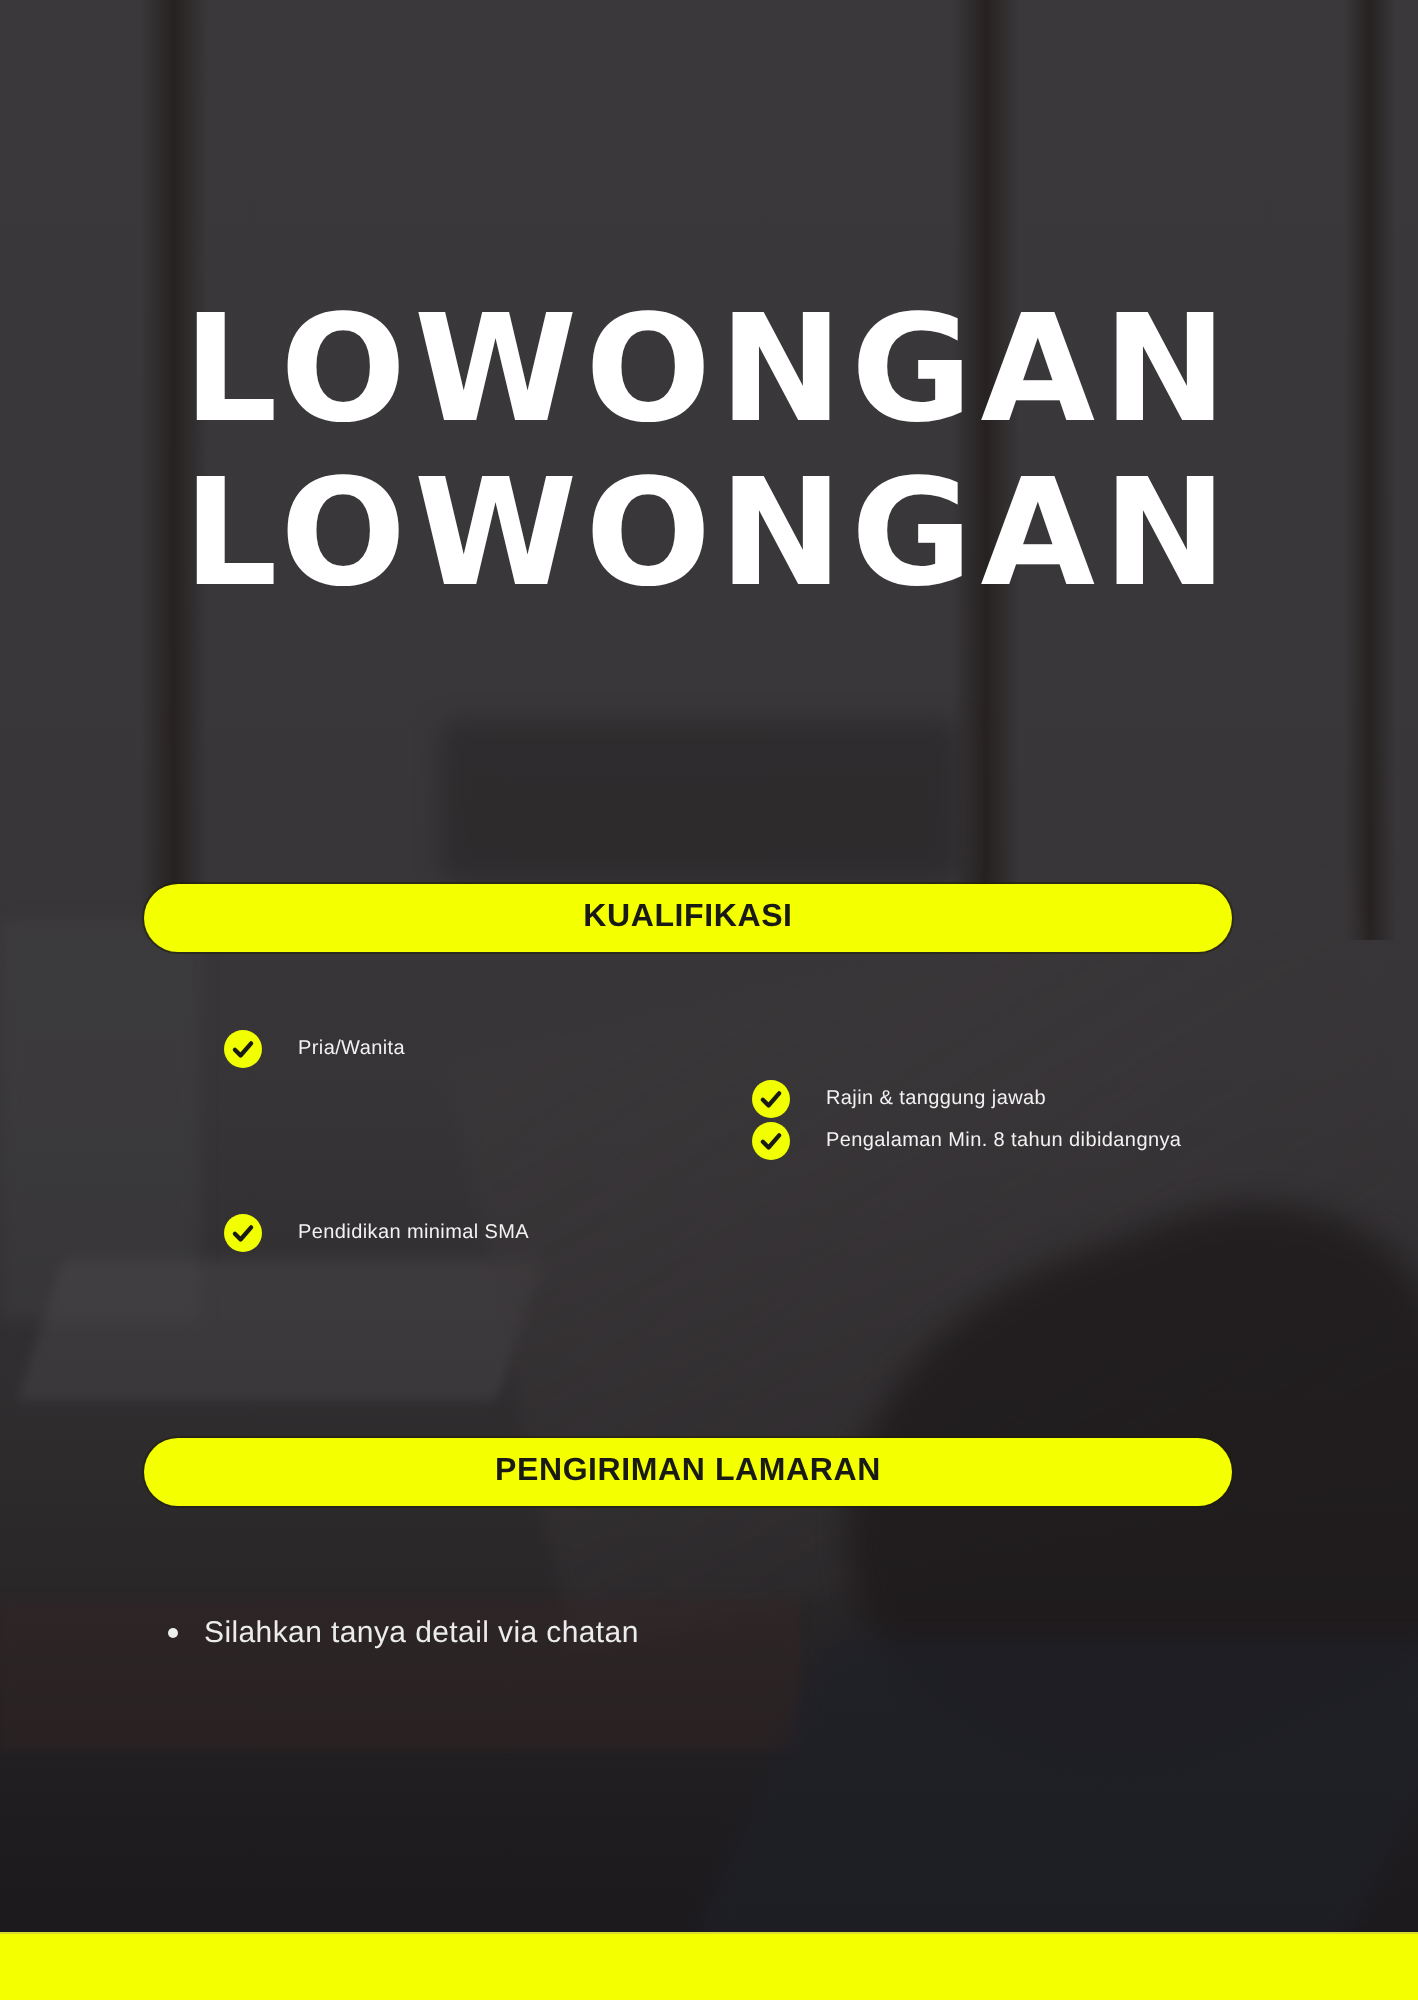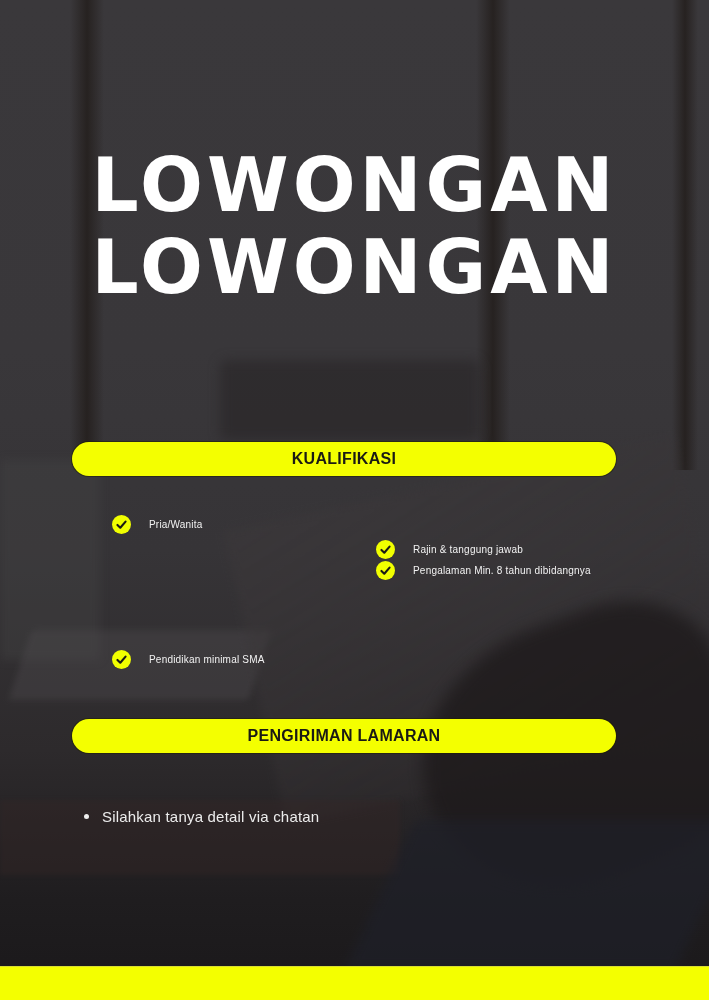--- a/index.html
+++ b/index.html
@@ -35,21 +35,21 @@
     .pill-kual { top: 442px; }
     .pill-kirim { top: 699px; margin-top: 20px; }
 
     .qual { position: absolute; display: flex; align-items: flex-start; }
     .check { width: 19px; height: 19px; border-radius: 50%; background: #f1ff00; display: flex; align-items: center; justify-content: center; flex: 0 0 19px; margin-top: 0px; }
     .check svg { width: 13px; height: 13px; }
     .qual-text { margin-left: 18px; font-family: "Liberation Sans", sans-serif; font-size: 10px; color: #f2f2f2; line-height: 19px; letter-spacing: 0.2px; }
 
     .q1 { left: 112px; top: 515px; }
     .q2 { left: 112px; top: 561px; }
-    .q3 { left: 112px; top: 607px; margin-top: 43px; }
+    .q3 { left: 112px; top: 607px; }
     .q4 { left: 376px; top: 510px; margin-top: 30px; }
     .q5 { left: 376px; top: 561px; }
     .q5 .qual-text { width: 200px; }
 
     .bullet-item { position: absolute; left: 84px; top: 808px; display: flex; align-items: center; }
     .bullet { width: 5px; height: 5px; border-radius: 50%; background: #eeeeee; }
     .bullet-text { margin-left: 13px; font-family: "Liberation Sans", sans-serif; font-size: 15px; color: #ececec; letter-spacing: 0.2px; }
 
     .footer-bar { position: absolute; left: 0; top: 966px; width: 709px; height: 34px; background: #f4ff00; border-top: 1px solid #d8dd30; }
   </style>

